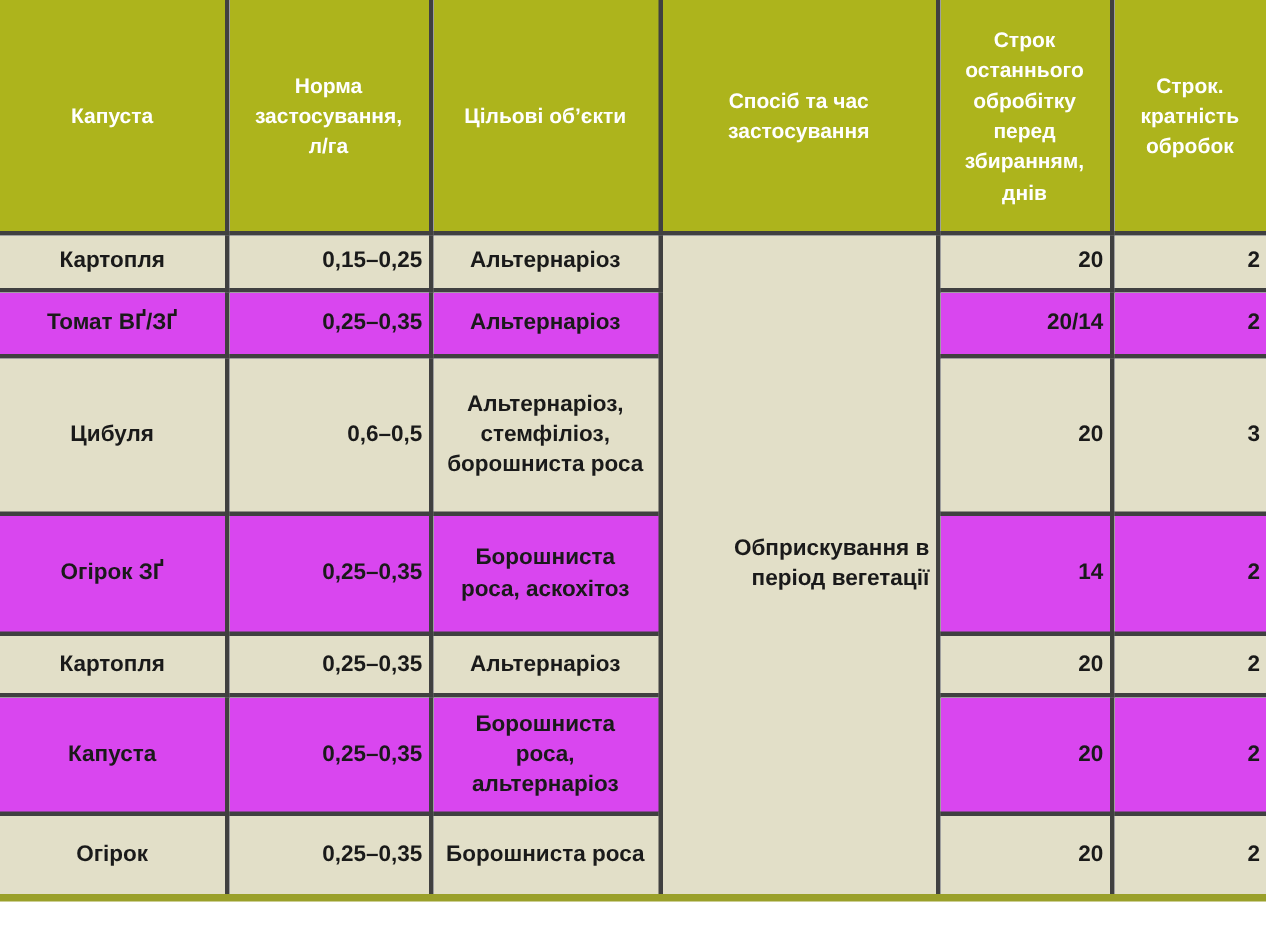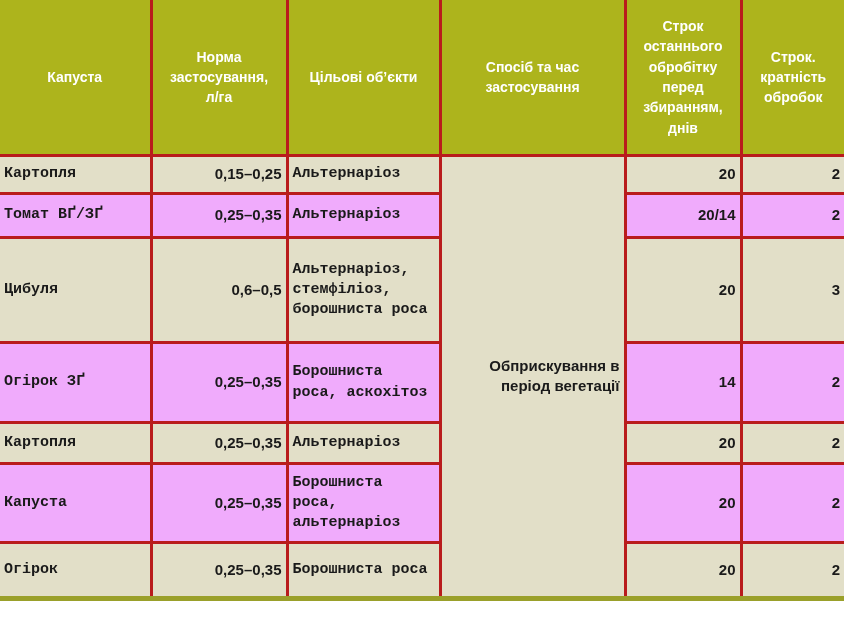--- a/index.html
+++ b/index.html
@@ -16,21 +16,21 @@
     overflow: hidden;
   }
   table.app-table {
     border-collapse: collapse;
     border-style: hidden; 
     table-layout: fixed;
     width: 844px;
   }
   table.app-table th,
   table.app-table td {
-    border: 3px solid #b91c1c;
+    border: 3px solid #404040;
     vertical-align: middle;
     white-space: pre-line;
     overflow: hidden;
   }
   table.app-table th {
     background: #adb41c;
     color: #ffffff;
     font-size: 14px;
     font-weight: bold;
     text-align: center;
@@ -39,22 +39,22 @@
     padding: 0 5px;
   }
   table.app-table td {
     font-size: 15px;
     font-weight: bold;
     color: #1a1a1a;
     line-height: 1.35;
     padding: 2px 4px;
   }
   .dark  { background: #e2dfc8; }
-  .light { background: #f0abfc; }
-  .c-left   { text-align: left;  padding-left: 10px; padding-right: 6px; font-family: Liberation Mono, monospace; }
+  .light { background: #d946ef; }
+  .c-left   { text-align: center;  padding-left: 10px; padding-right: 6px; }
   .c-center { text-align: right; }
   tr.r1 { height: 38px; }
   tr.r2 { height: 44px; }
   tr.r3 { height: 105px; }
   tr.r4 { height: 80px; }
   tr.r5 { height: 41px; }
   tr.r6 { height: 79px; }
   tr.r7 { height: 53px; }
   .bottom-bar {
     width: 844px;

